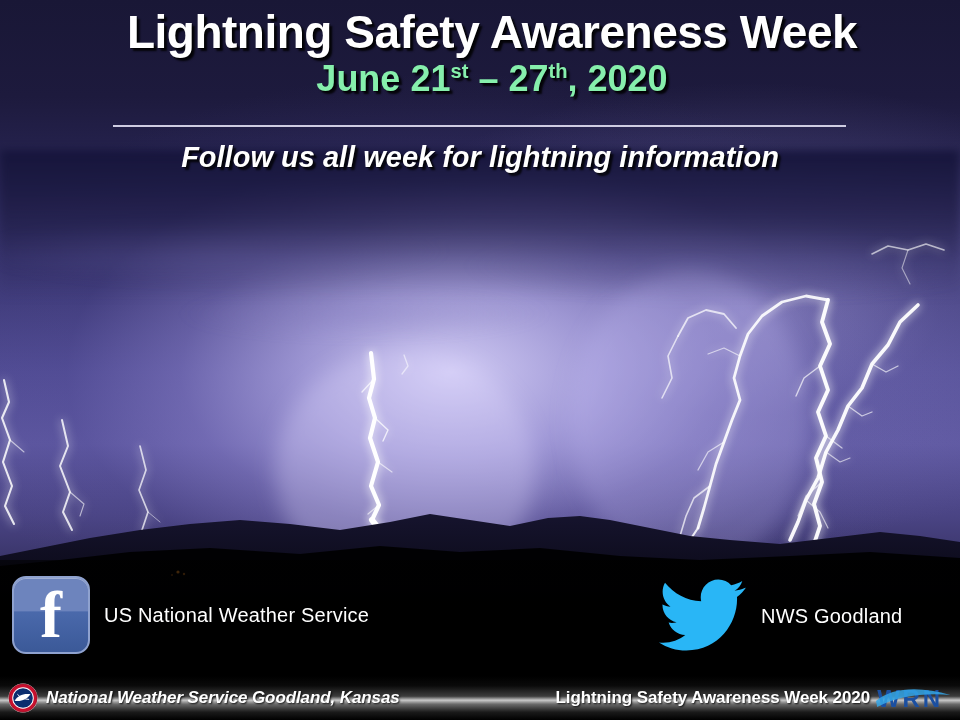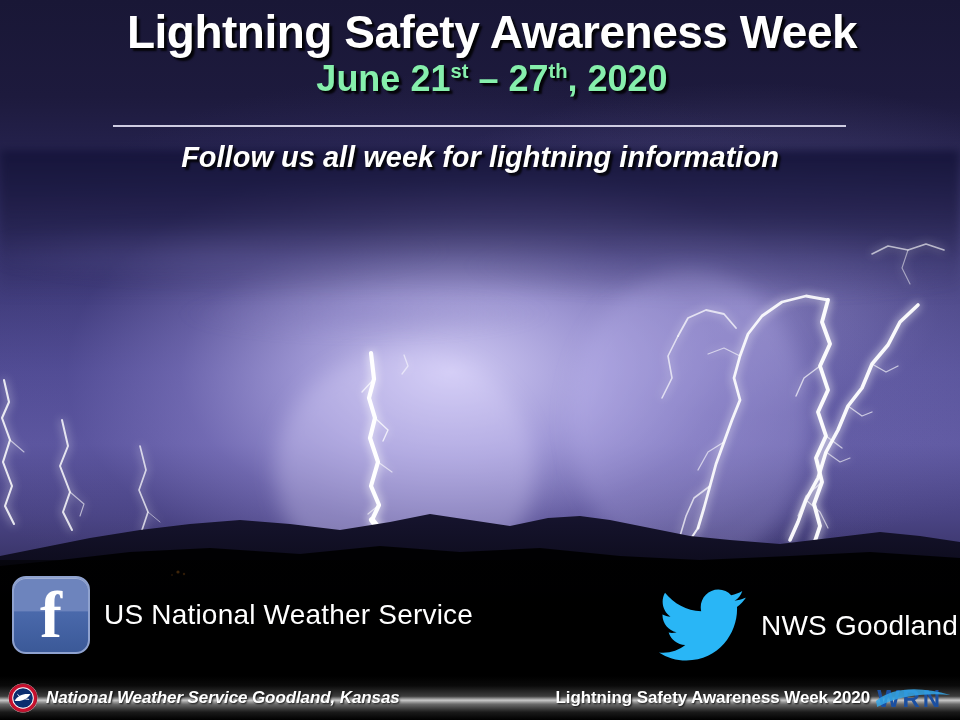--- a/index.html
+++ b/index.html
@@ -144,24 +144,24 @@
     width: 960px;
     height: 96px;
     z-index: 9;
   }
   .social-block {
     position: absolute;
     display: flex;
     align-items: center;
   }
   .social-fb { left: 12px; top: 0; }
-  .social-tw { left: 655px; top: 12px; }
+  .social-tw { left: 655px; top: 2px; }
   .social-text {
     color: #ffffff;
-    font-size: 28px;
+    font-size: 20px;
     line-height: 1.42;
     margin-left: 14px;
     white-space: nowrap;
   }
   .social-text div { letter-spacing: 0.2px; }
 
   
   .fb-icon {
     width: 74px; height: 74px;
     border-radius: 14px;

